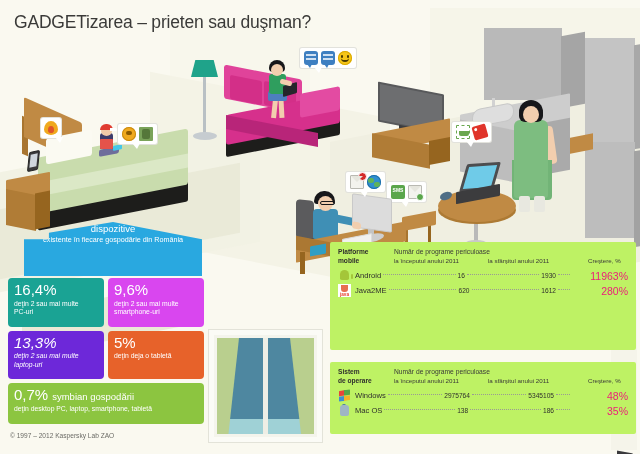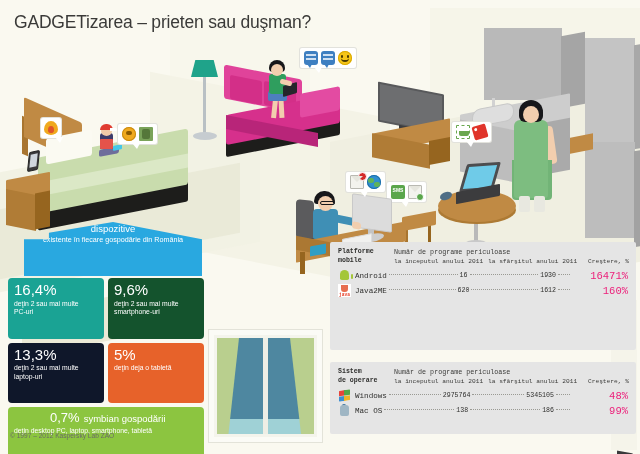--- a/index.html
+++ b/index.html
@@ -241,40 +241,40 @@
     clip-path: polygon(0 32%, 14% 32%, 14% 20%, 50% 0, 100% 32%, 100% 100%, 0 100%);
     color:#fff; text-align:center;
   }
   .house .big{ font-size:15px; margin-top:13px; line-height:1; }
   .house .mid{ font-size:9.5px; margin-top:1px; }
   .house .sml{ font-size:7.2px; margin-top:1px; }
 
   .stat-grid{ position:absolute; left:8px; top:278px; width:196px; }
   .srow{ display:flex; gap:4px; margin-bottom:4px; }
   .sbox{
-    border-radius:4px; color:#fff; padding:4px 6px 22px 6px;
+    border-radius:4px; color:#fff; padding:4px 6px 10px 6px;
     flex:1 1 0; min-height:40px;
   }
   .sbox .pct{ font-size:15px; line-height:1.05; }
   .sbox .lbl{ font-size:6.8px; line-height:1.25; margin-top:2px; }
   .sb-teal{ background:#1aa394; }
-  .sb-purple{ background:#14532d; }
-  .sb-blue{ background:#0f172a; }
+  .sb-purple{ background:#d946ef; }
+  .sb-blue{ background:#6d28d9;font-style:italic; }
   .sb-orange{ background:#e7622a; }
   .sb-green{ background:#8cc540; display:flex; flex-direction:column; }
   .sb-green .grow{ display:flex; align-items:baseline; gap:4px; }
-  .sb-green .pct{ font-size:13px;margin-left:36px; }
+  .sb-green .pct{ font-size:15px; }
   .sb-green .grow-txt{ font-size:9.5px; }
   .copyright{
     position:absolute; left:10px; top:432px; font-size:6.6px; color:#6b6b66;
   }
 
   
   .card{
-    position:absolute; background:#e5e5e5; border-radius:2px;font-family:Liberation Mono, monospace;
+    position:absolute; background:#bef264; border-radius:2px;
   }
   .card-mobile{ left:330px; top:242px; width:306px; height:108px; }
   .card-os{ left:330px; top:362px; width:306px; height:72px; }
 
   .thead{ display:flex; padding:6px 8px 0 8px; }
   .thead-cat{ width:56px; flex:0 0 auto; font-size:6.6px; font-weight:bold; color:#2f2f2d; line-height:1.3; }
   .thead-right{ flex:1 1 auto; }
   .thead-metric{ font-size:6.7px; color:#3a3a38; margin-bottom:2px; }
   .thead-cols{ display:flex; font-size:6.2px; color:#3a3a38; }
   .thead-cols .c1{ width:94px; }
@@ -559,35 +559,35 @@
     <div class="trow" style="margin-top:3px;">
       <span class="tic">
           <span class="ti-android" style="position:absolute;"></span>
         </span>
       <span class="tname">Android</span>
       <span class="dotfill"></span>
       <span class="tv1">16</span>
       <span class="dotfill"></span>
       <span class="tv2">1930</span>
       <span class="dotfill" style="max-width:12px"></span>
-      <span class="tgrow">16471%</span>
+      <span class="tgrow">11963%</span>
     </div>
 
     <div class="trow">
       <span class="tic ti-java">
           <span class="cup"></span>
           <span class="txt">java</span>
         </span>
       <span class="tname">Java2ME</span>
       <span class="dotfill"></span>
       <span class="tv1">620</span>
       <span class="dotfill"></span>
       <span class="tv2">1612</span>
       <span class="dotfill" style="max-width:12px"></span>
-      <span class="tgrow">160%</span>
+      <span class="tgrow">280%</span>
     </div>
 
 
   </div>
 
   <div class="card card-os">
     <div class="thead">
       <div class="thead-cat">
         <div>Sistem</div>
         <div>de operare</div>
@@ -614,17 +614,17 @@
     </div>
 
     <div class="trow">
       <span class="tic ti-mac"></span>
       <span class="tname">Mac OS</span>
       <span class="dotfill"></span>
       <span class="tv1">138</span>
       <span class="dotfill"></span>
       <span class="tv2">186</span>
       <span class="dotfill" style="max-width:14px"></span>
-      <span class="tgrow">99%</span>
+      <span class="tgrow">35%</span>
     </div>
   </div>
 
 </div>
 
 </body></html>

